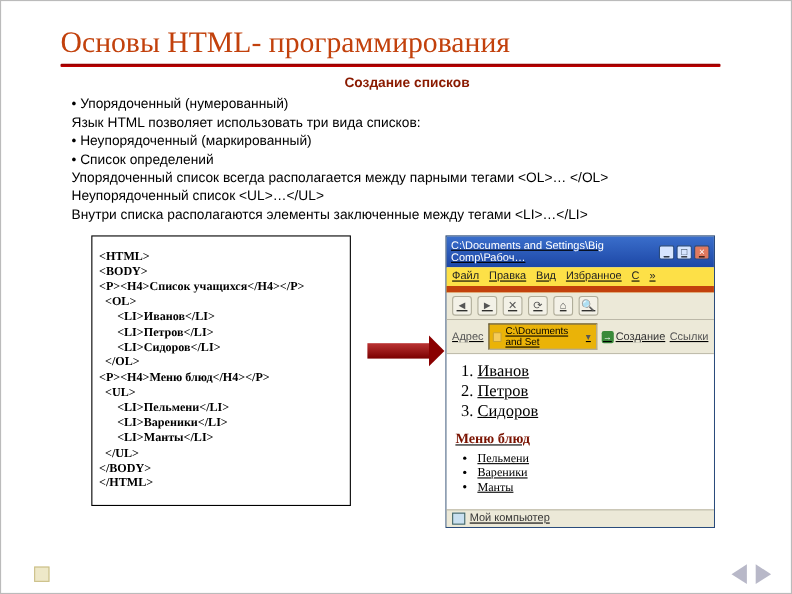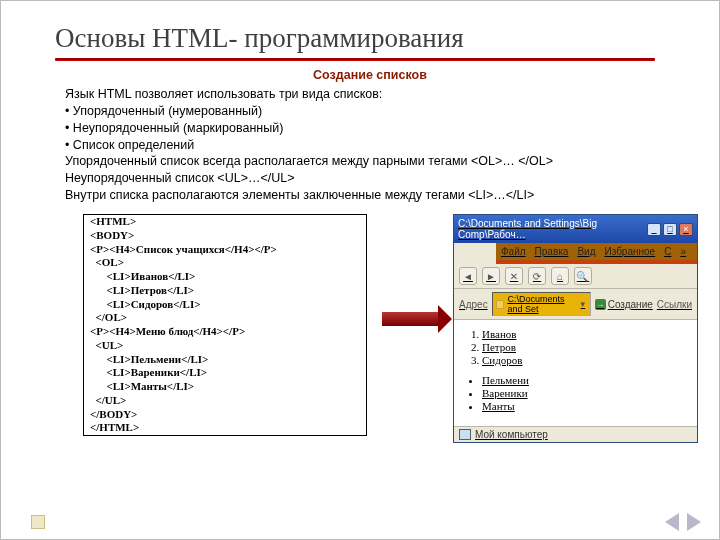--- a/index.html
+++ b/index.html
@@ -6,21 +6,21 @@
   body {
     width: 720px; height: 540px;
     background: #fff;
     font-family: Arial, sans-serif;
     position: relative;
     border: 1px solid #bbb;
   }
   .title {
     font-family: "Times New Roman", serif;
     font-size: 27px;
-    color: #404040;
+    color: #c2410c;
     margin: 22px 0 4px 54px;
   }
   .underline {
     height: 3px; width: 600px;
     background: linear-gradient(#8a0000, #c00);
     margin-left: 54px; margin-bottom: 6px;
     border-radius: 1px;
   }
   .desc {
     margin: 0 44px 0 64px;
@@ -35,22 +35,22 @@
     margin-bottom: 2px;
   }
   .cols {
     display: flex;
     gap: 8px;
     margin: 10px 0 0 82px;
     align-items: flex-start;
   }
   .code-box {
     border: 1px solid #000;
-    width: 284px;
-    padding: 0 6px;
+    width: 236px;
+    padding: 12px 6px;
     font-family: "Times New Roman", serif;
     font-size: 11px;
     line-height: 1.25;
     font-weight: bold;
     white-space: pre;
   }
   .arrow-wrap {
     display:flex; align-items:center; justify-content:center;
     width: 70px; height: 210px;
   }
@@ -75,36 +75,36 @@
   }
   .titlebar {
     background: linear-gradient(#3a6ecb,#1d47a6);
     color:#fff;
     padding:3px 4px;
     display:flex; justify-content:space-between; align-items:center;
   }
   .titlebar .wbtns { display:flex; gap:2px; }
   .wbtn { width:14px; height:13px; background:#d6e5ff; border:1px solid #2a4b7c; border-radius:2px; font-size:9px; text-align:center; line-height:11px; color:#234; }
   .wbtn.close { background:#e07a5f; color:#fff; }
-  .menubar { background:#a16207; padding:3px 5px; display:flex; gap:9px; color:#222; border-bottom:4px solid #c2410c;margin-left:42px;}
+  .menubar { background:#fde047; padding:3px 5px; display:flex; gap:9px; color:#222; border-bottom:6px solid #c2410c;}
   .toolbar { background:#ece9d8; padding:3px 5px; display:flex; gap:5px; align-items:center; border-bottom:1px solid #bcb8a8;}
   .tbtn { width:18px;height:18px;border:1px solid #b0ad9a;background:#f3f1e7;border-radius:3px;display:flex;align-items:center;justify-content:center;font-size:10px;color:#555;}
   .addrbar { background:#ece9d8; padding:3px 5px; display:flex; gap:4px; align-items:center; border-bottom:1px solid #bcb8a8;}
   .addr-label { color:#555; }
   .addr-input { flex:1; background:#eab308; border:1px inset #aaa; padding:1px 3px; display:flex; align-items:center; gap:3px; font-size:9px;}
   .folder-ic { width:11px;height:9px;background:#f5cc5b;border:1px solid #caa332;border-radius:1px;}
   .linklbl { display:flex;align-items:center;gap:3px;color:#555;}
   .content {
     background:#fff; padding:6px 8px 10px;
     font-family:"Times New Roman",serif;
     font-size:12px;
     color:#000;
   }
   .content h4 { font-size:13px; font-weight:bold; margin:2px 0 4px; color:#7a1200;}
-  .content ol { margin:2px 0 8px 20px; font-size:11px;}
+  .content ol { margin:2px 0 8px 20px; font-size:15px;}
   .content ul { margin:2px 0 4px 20px; font-size:11px; list-style:disc;}
   .content li { margin:1px 0; }
   .statusbar { background:#ece9d8; border-top:1px solid #bcb8a8; padding:2px 5px; display:flex; align-items:center; gap:4px; font-size:10px; color:#333;}
   .comp-ic { width:12px;height:11px;background:#c9e0f0;border:1px solid #466;}
   .nav-tri { position:absolute; bottom:8px; right:18px; display:flex; gap:8px; }
   .tri { width:0;height:0;border-top:9px solid transparent;border-bottom:9px solid transparent; }
   .tri.l { border-right:14px solid #b8b8c8; }
   .tri.r { border-left:14px solid #b8b8c8; }
   .corner { position:absolute; left:30px; bottom:10px; width:14px;height:14px;background:#eee8c8;border:1px solid #cabf87;}
   .addr-v { width:10px;text-align:center;color:#555;}
@@ -112,22 +112,22 @@
   .go-ic{width:11px;height:11px;background:#3a8a3a;border-radius:2px;color:#fff;font-size:8px;text-align:center;line-height:11px;}
 </style>
 </head>
 <body>
 
 <div class="title">Основы HTML- программирования</div>
 <div class="underline"></div>
 
 <div class="desc">
   <div class="subhead">Создание списков</div>
+  <div>• Упорядоченный (нумерованный)</div>
   <div>Язык HTML позволяет использовать три вида списков:</div>
-  <div>• Упорядоченный (нумерованный)</div>
   <div>• Неупорядоченный (маркированный)</div>
   <div>• Список определений</div>
   <div>Упорядоченный список всегда располагается между парными тегами &lt;OL&gt;… &lt;/OL&gt;</div>
   <div>Неупорядоченный список &lt;UL&gt;…&lt;/UL&gt;</div>
   <div>Внутри списка располагаются элементы заключенные между тегами &lt;LI&gt;…&lt;/LI&gt;</div>
 </div>
 
 <div class="cols">
   <div class="code-box">&lt;HTML&gt;
 &lt;BODY&gt;
@@ -189,20 +189,21 @@
           <span>Создание</span>
         </span>
       <span class="linklbl">Ссылки</span>
     </div>
     <div class="content">
       <ol>
         <li>Иванов</li>
         <li>Петров</li>
         <li>Сидоров</li>
       </ol>
+      <h4>Меню блюд</h4>
       <ul>
         <li>Пельмени</li>
         <li>Вареники</li>
         <li>Манты</li>
       </ul>
     </div>
     <div class="statusbar">
       <span class="comp-ic"></span>
       <span>Мой компьютер</span>
     </div>

